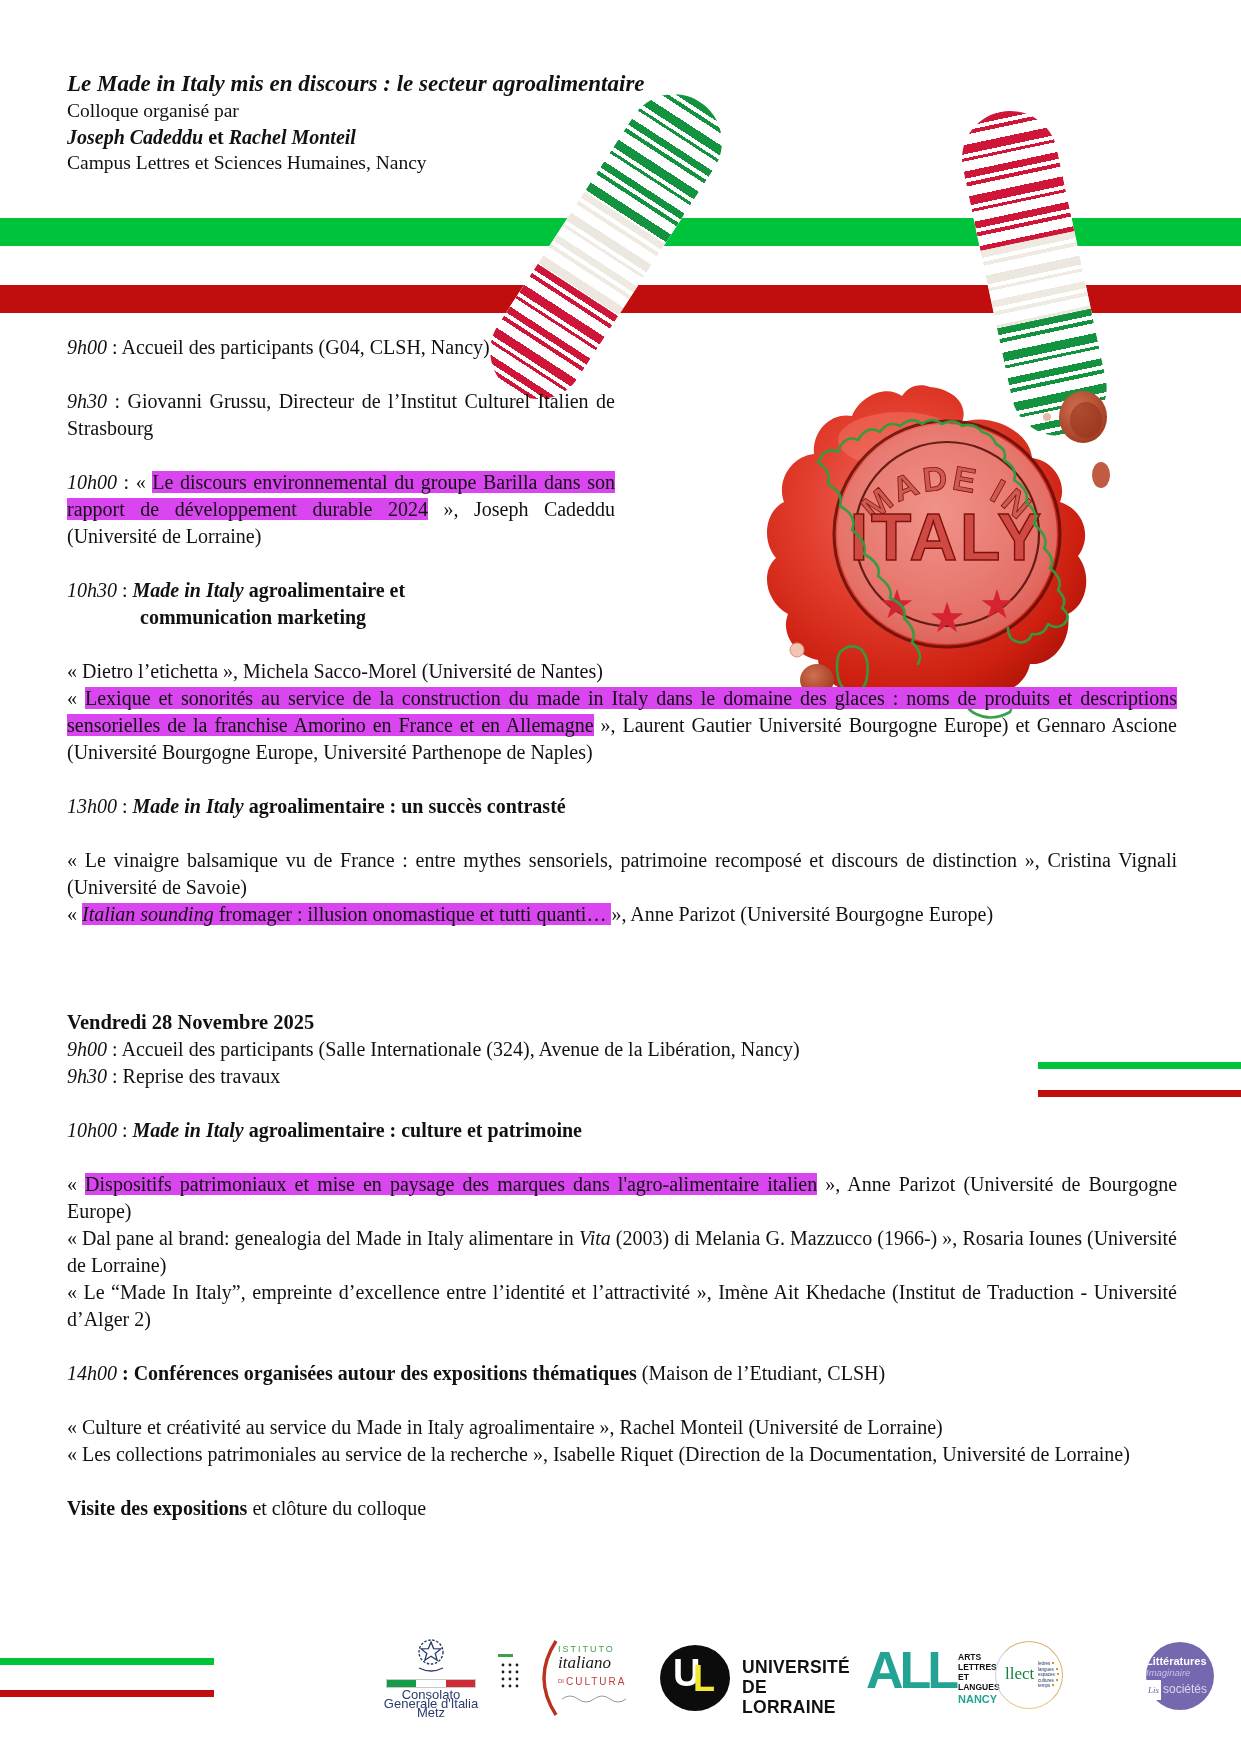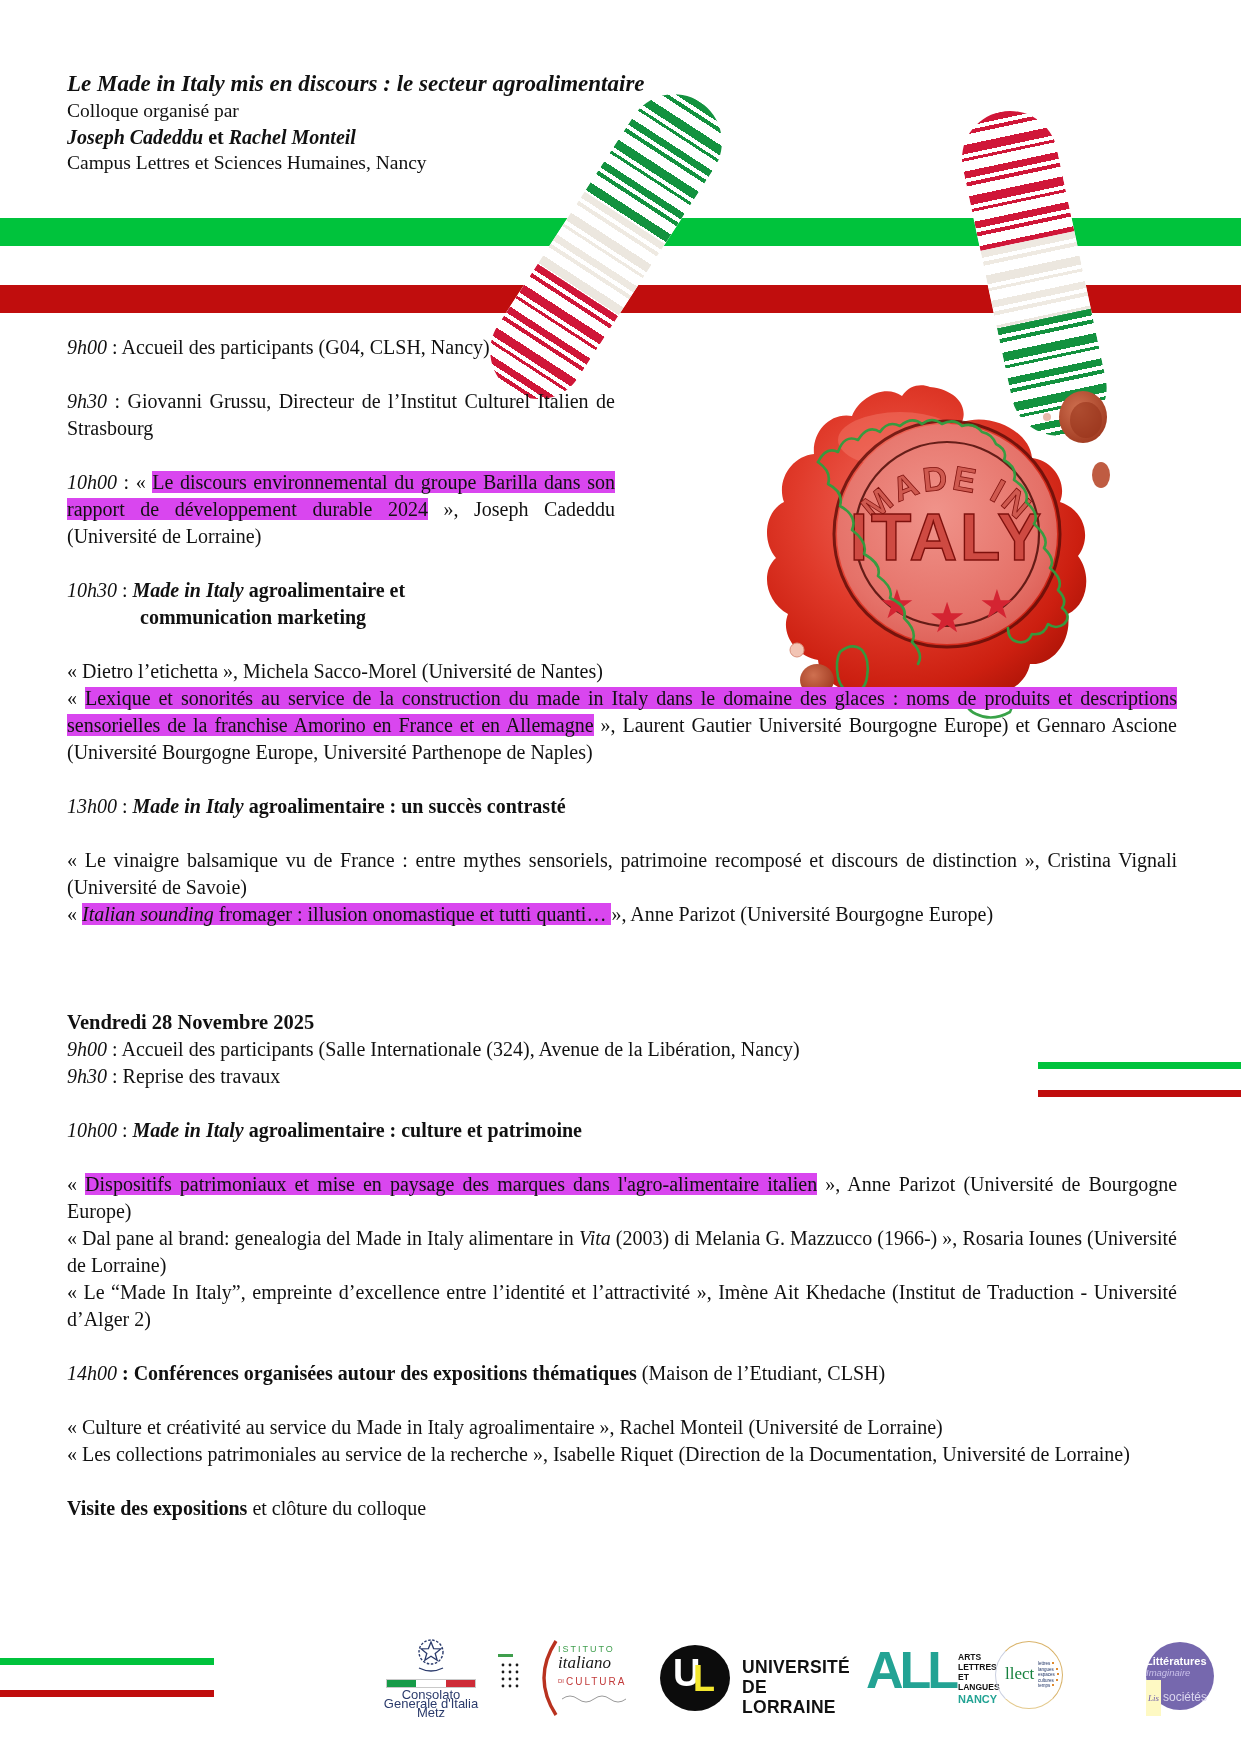--- a/index.html
+++ b/index.html
@@ -80,22 +80,22 @@
          border-left-color:#c9cfe0;border-bottom-color:#e4c98c;}
   .llect .name{position:absolute;left:9px;top:22px;font-family:"Liberation Serif",serif;
          font-weight:normal;font-size:17px;color:#15803d;}
   .llect .words{position:absolute;left:42px;top:19px;font-size:4.5px;line-height:5.5px;color:#1e3264;}
   .llect .words div::after{content:"";display:inline-block;width:2px;height:2px;background:#e08a2e;margin-left:2px;vertical-align:1px;}
 
   .lis{left:1146px;top:1642px;width:68px;height:68px;background:#7668ae;border-radius:50%;text-align:left;color:#fff;}
   .lis .w1{font-size:11px;font-weight:bold;margin-top:13px;line-height:12px;}
   .lis .w2{font-size:9.5px;font-style:italic;color:#c9c0ea;line-height:11px;}
   .lis .row{margin-top:2px;line-height:12px;}
-  .lis .chip{display:inline-block;background:#fef9c3;color:#6f5fa8;font-family:"Liberation Serif",serif;
-       font-style:italic;font-size:9px;padding:12px 2px;margin-right:2px;}
+  .lis .chip{display:inline-block;background:#ffffff;color:#6f5fa8;font-family:"Liberation Serif",serif;
+       font-style:italic;font-size:9px;padding:4px 2px;margin-right:2px;}
   .lis .w4{font-size:12px;color:#dcd7ef;}
 </style>
 </head>
 <body>
 
 <div class="page">
 
   <div class="header" id="header">
       <div class="hline title"><span class="r-bi">Le Made in Italy mis en discours : le secteur agroalimentaire</span></div>
       <div class="hline"><span>Colloque organisé par</span></div>

